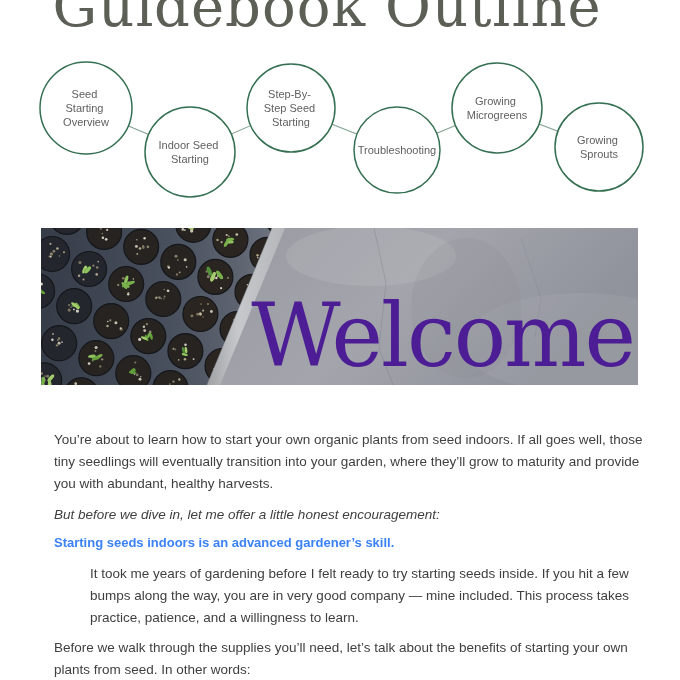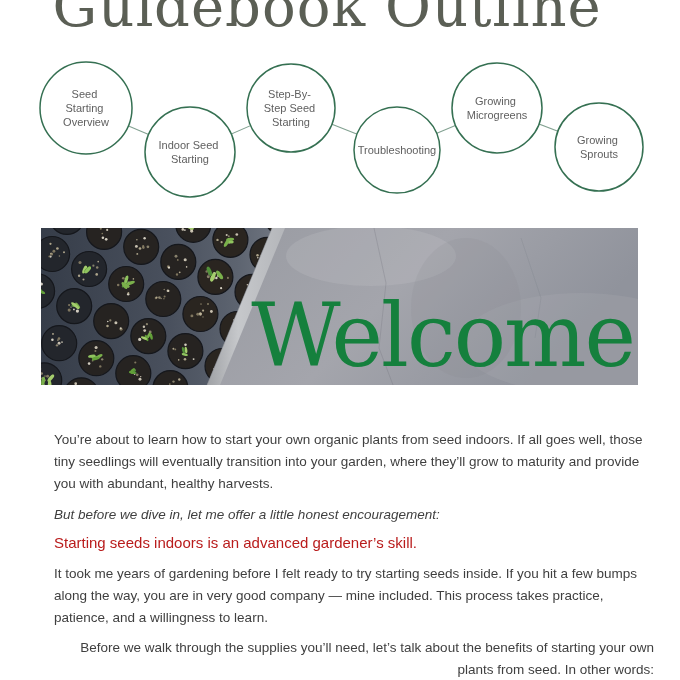--- a/index.html
+++ b/index.html
@@ -23,34 +23,34 @@
   .node-circle{fill:#ffffff;stroke:#357052;stroke-width:1.5;}
   .connector{stroke:#82a191;stroke-width:1.1;}
 
   
   .hero{position:absolute;left:41px;top:228px;width:597px;height:157px;overflow:hidden;}
   .hero svg{position:absolute;left:0;top:0;}
   .welcome{
     position:absolute;right:4px;bottom:5px;
     font-family:"DejaVu Serif","Liberation Serif",serif;
     font-size:87px;line-height:87px;letter-spacing:-2px;
-    color:#15803d;white-space:nowrap;
+    color:#4c1d95;white-space:nowrap;
   }
 
   
   .body-text{
     position:absolute;left:54px;top:429px;width:600px;
     font-size:13.5px;line-height:22px;color:#3f3f3f;
   }
   .body-text p{margin:0 0 9px 0;}
   .body-text p.p2{margin-bottom:6px;font-style:italic;}
-  .body-text p.p3{margin-bottom:8px;}
-  .body-text p.p4{margin-bottom:12px;text-align:right;}
+  .body-text p.p3{margin-bottom:8px;margin-left:36px;}
+  .body-text p.p4{margin-bottom:12px;}
   .highlight{
-    margin:0 0 11px 0;color:#b91c1c;font-weight:normal;font-size:15px;line-height:22px;
+    margin:0 0 11px 0;color:#3b82f6;font-weight:bold;font-size:13px;line-height:22px;
   }
 </style>
 </head>
 <body>
 
 <div class="page">
 
   <div class="page-title">Guidebook Outline</div>
 
   <svg class="flowchart" width="680" height="160" viewBox="0 0 680 160">

